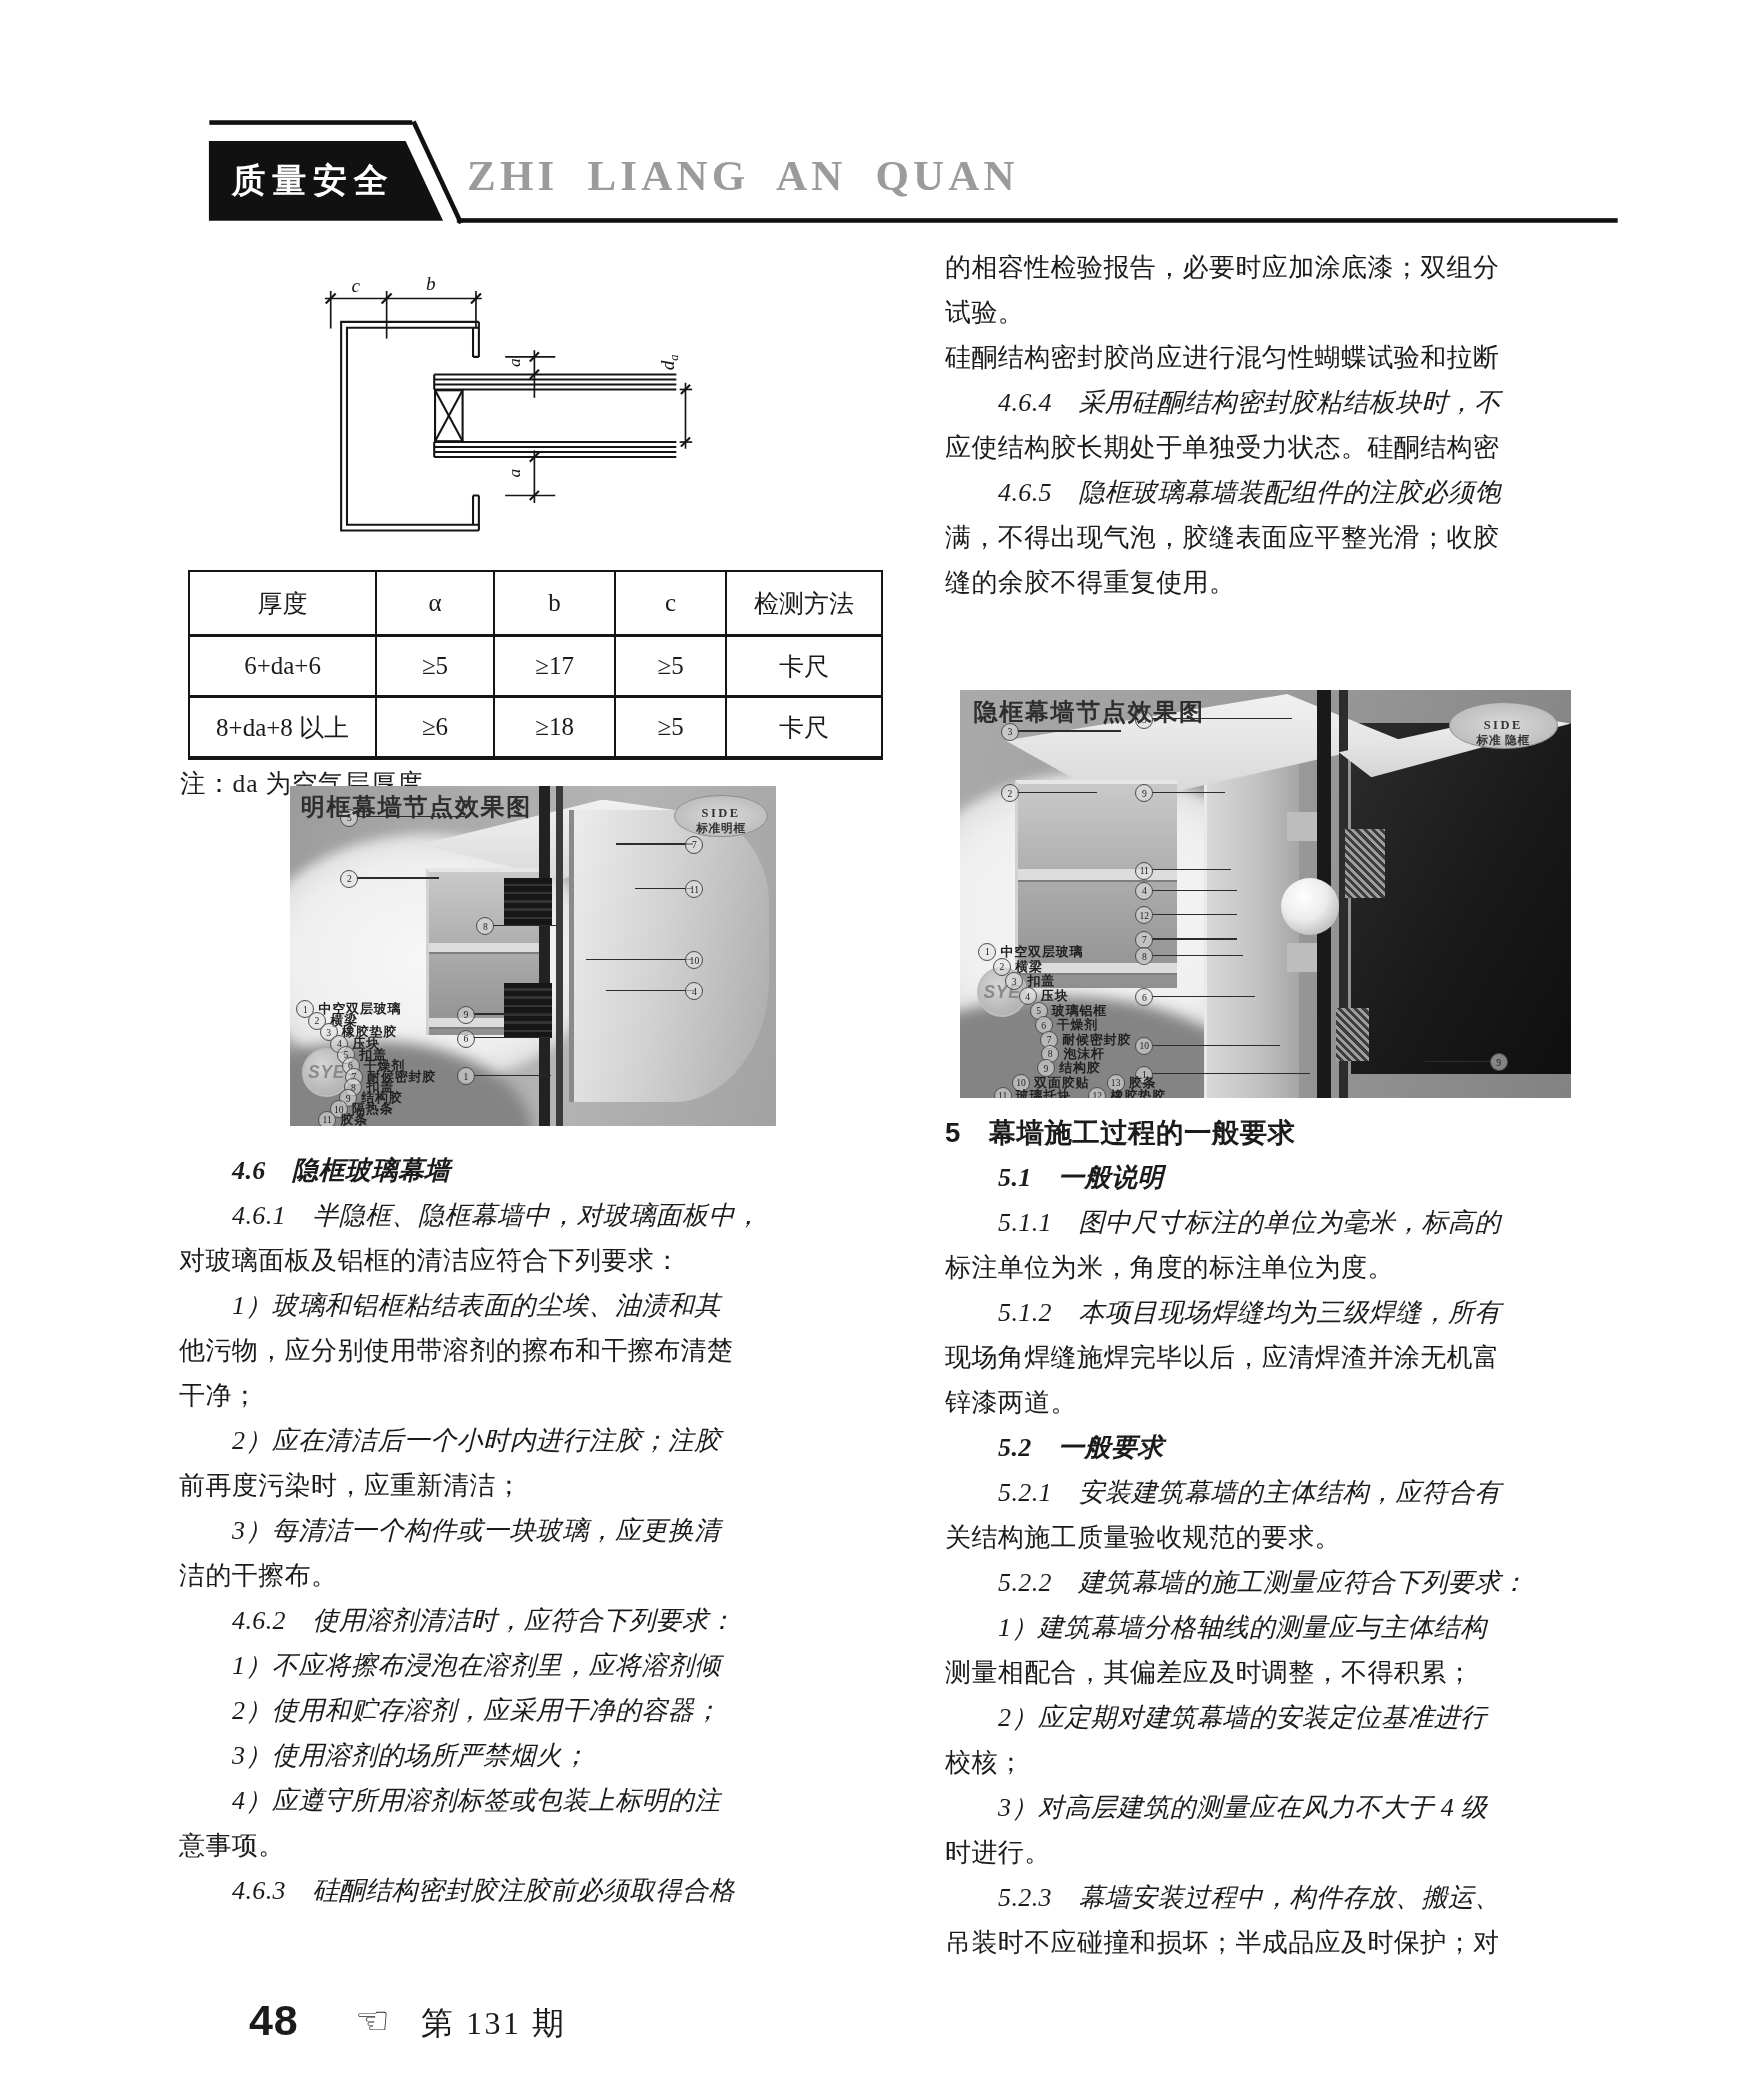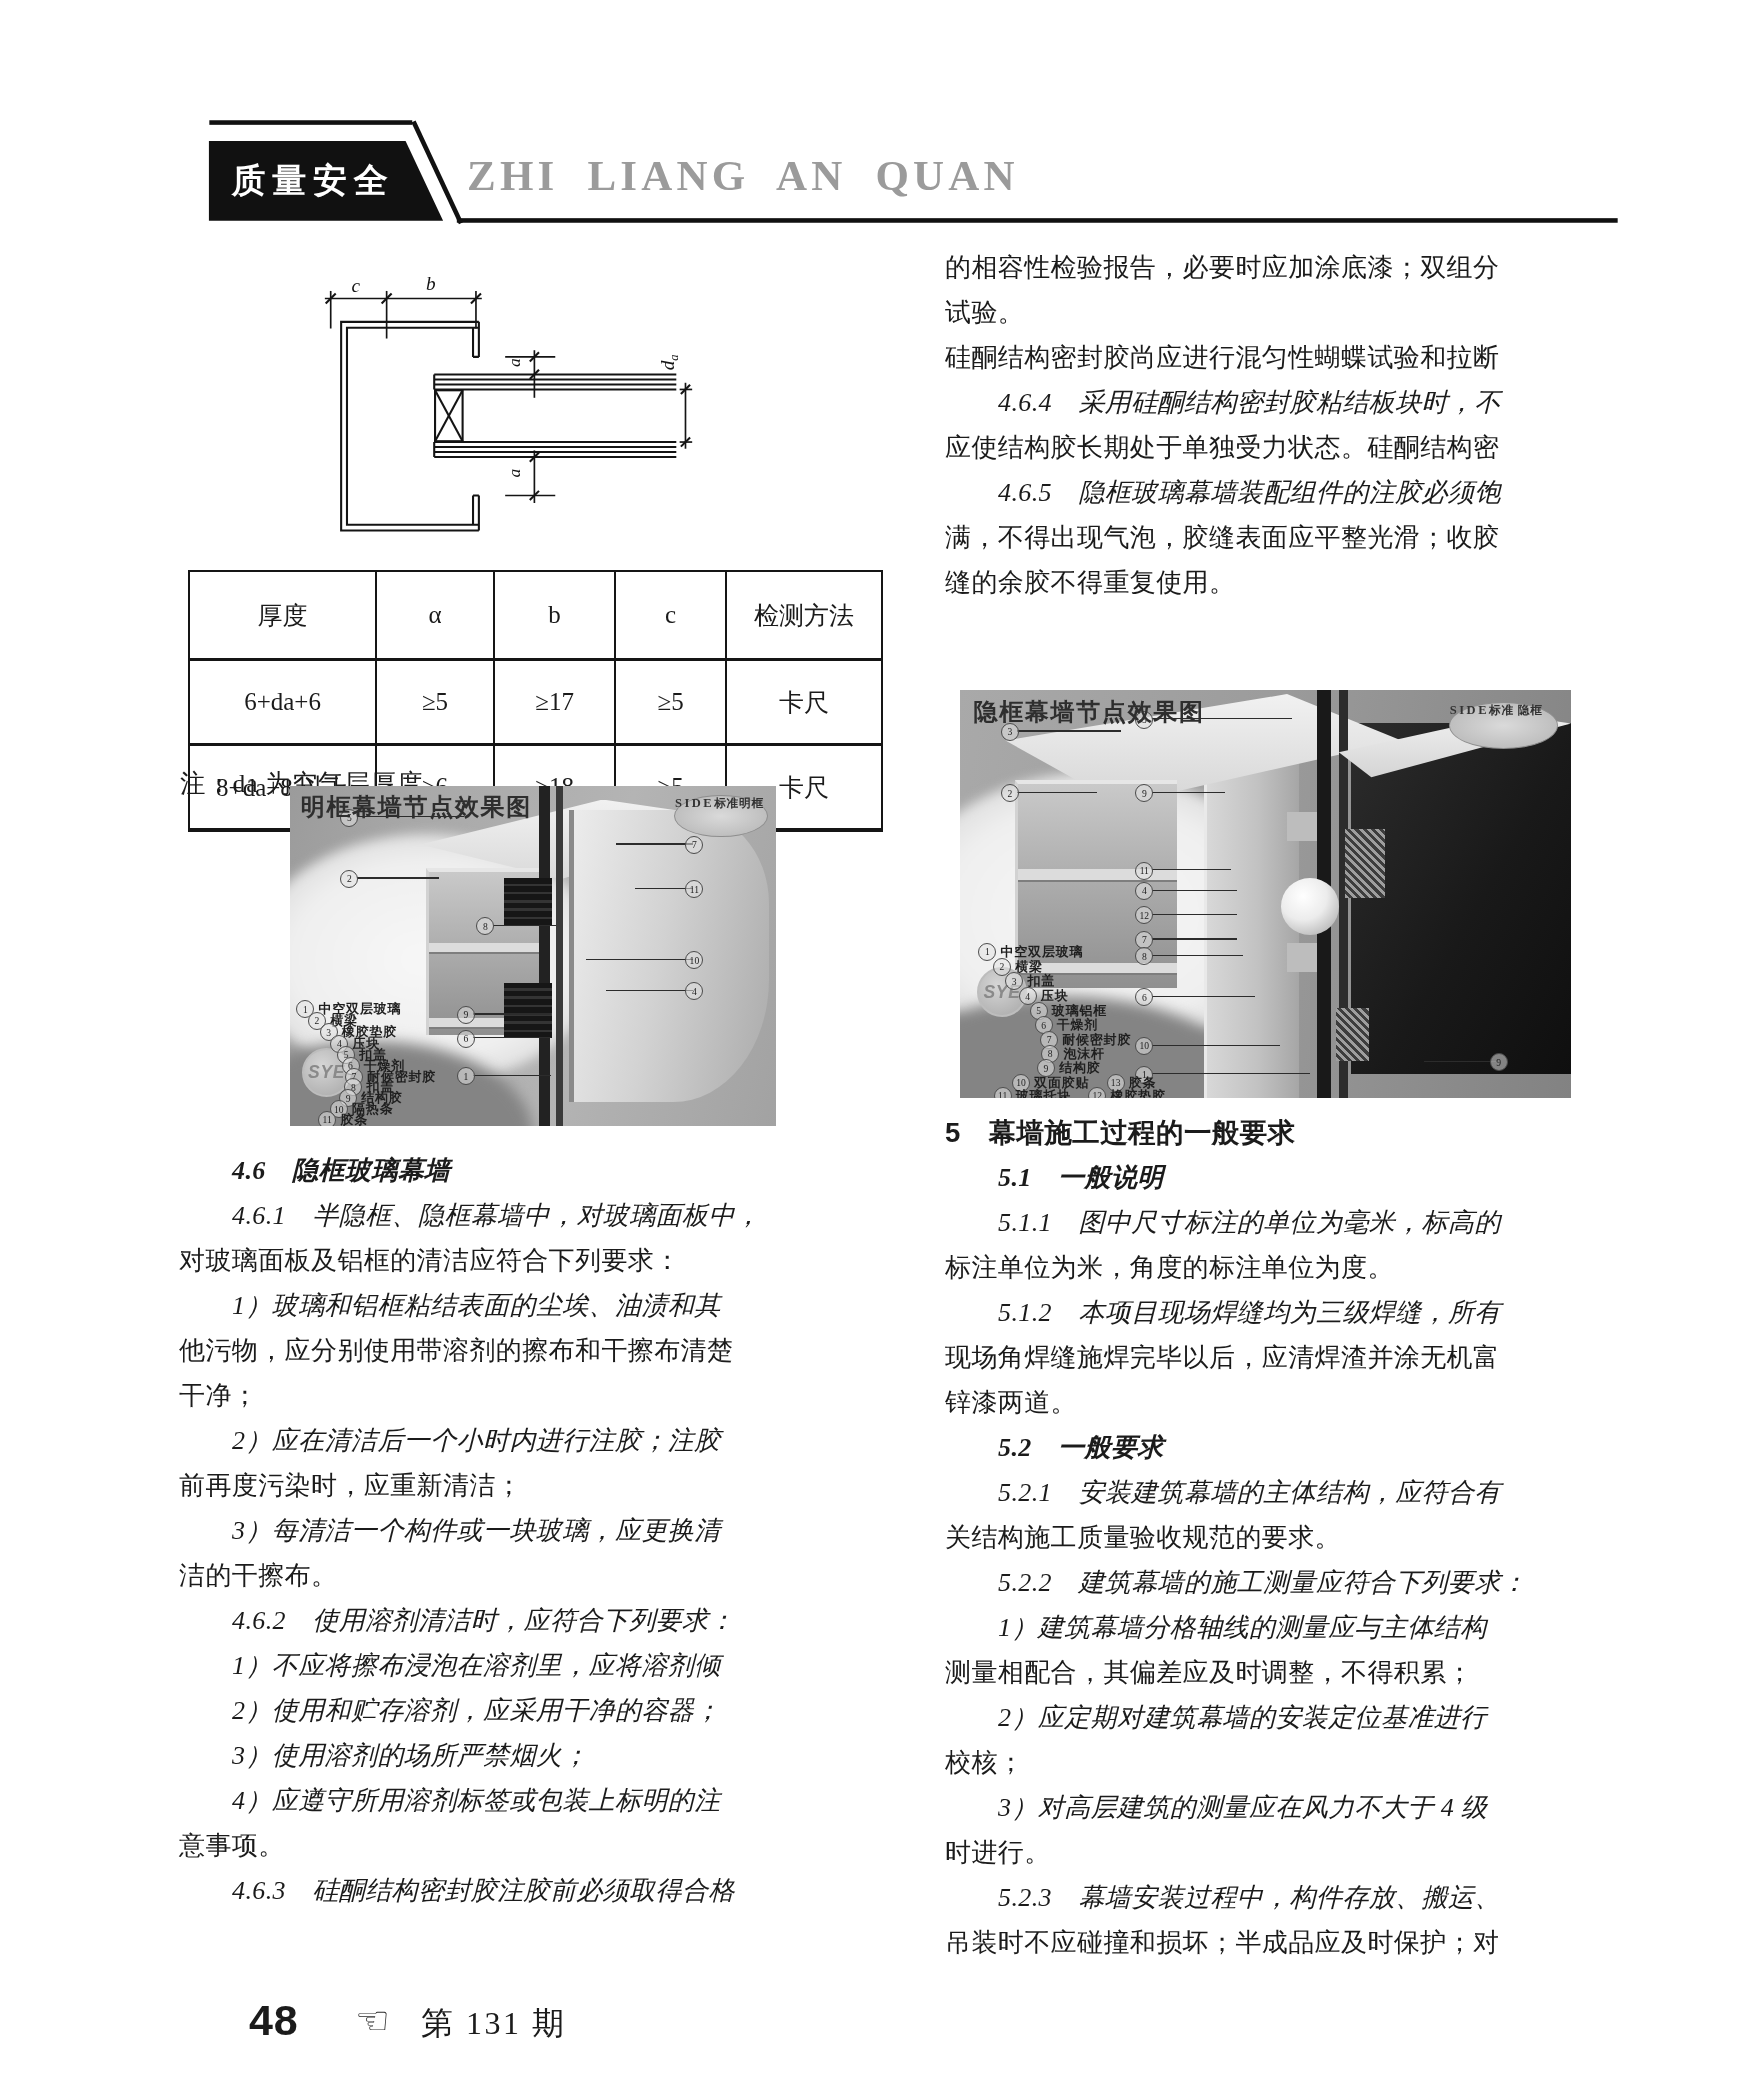--- a/index.html
+++ b/index.html
@@ -15,21 +15,21 @@
             letter-spacing:4.2px;word-spacing:14px;color:#9b9b9b;white-space:nowrap;}
 
   
   .diagram{position:absolute;left:309px;top:275px;}
   .diagram text{font-family:"Liberation Serif","DejaVu Serif",serif;font-style:italic;fill:#141414;}
 
   
   .spec{position:absolute;left:188px;top:570px;width:695px;border-collapse:collapse;
         table-layout:fixed;font-size:25px;text-align:center;}
   .spec th,.spec td{border-left:2.1px solid #151515;border-right:2.1px solid #151515;
-        font-weight:400;padding:12px;vertical-align:middle;}
+        font-weight:400;padding:0;vertical-align:middle;}
   .spec thead th{border-top:2.5px solid #151515;border-bottom:3.8px solid #151515;height:62px;}
   .spec tbody tr:first-child td{border-bottom:3.8px solid #151515;height:58px;}
   .spec tbody tr:last-child td{border-bottom:4.6px solid #151515;height:58px;}
   .tnote{position:absolute;left:180px;top:766px;font-size:25.5px;letter-spacing:0.8px;}
 
   
   .col{position:absolute;width:710px;}
   .tl{height:45px;line-height:45px;font-size:26px;letter-spacing:0.4px;white-space:nowrap;}
   .tl.ind{padding-left:53px;font-style:italic;}
   .tl.bold{font-weight:700;}
@@ -47,21 +47,21 @@
   .openbox{background:linear-gradient(180deg,#c9c9c9 0%,#a8a8a8 55%,#8f8f8f 100%);
            border-top:4.2px solid #e6e6e6;border-left:3.3px solid #d2d2d2;z-index:6;}
   .shelf{left:0;width:100%;height:5%;background:#dcdcdc;border-bottom:2.5px solid #7e7e7e;}
   .glassbar{top:0;height:100%;z-index:8;}
   .cover{z-index:7;}
   .hw{z-index:9;background:repeating-linear-gradient(0deg,#161616 0 5.8px,#343434 5.8px 8.3px);}
   .sphere{border-radius:50%;background:radial-gradient(circle at 38% 32%,#ffffff 0%,#ececec 45%,#c2c2c2 75%,#9a9a9a 100%);z-index:12;}
   .hatch{background:repeating-linear-gradient(45deg,#9e9e9e 0 2.9px,#3d3d3d 2.9px 5.8px);z-index:9;}
   .badge{z-index:30;border-radius:50%;border:1.7px solid #8e8e8e;
          background:radial-gradient(#dadada,#b3b3b3);text-align:center;color:#333;
-         display:flex;flex-direction:row;justify-content:flex-start;}
+         display:flex;flex-direction:column;justify-content:flex-end;}
   .badge .b1{position:static;font-weight:700;font-size:12.5px;letter-spacing:2.5px;}
   .badge .b2{position:static;font-weight:700;font-size:11.7px;letter-spacing:0.8px;}
   .logo{z-index:30;border-radius:50%;border:2.5px double #bdbdbd;
         background:radial-gradient(circle at 40% 35%,#d6d6d6,#a7a7a7);
         display:flex;align-items:center;justify-content:center;
         font-family:"Liberation Sans","DejaVu Sans",sans-serif;
         font-style:italic;font-weight:700;color:#8a8a8a;font-size:17.5px;letter-spacing:0.8px;}
   .legend-item{z-index:31;white-space:nowrap;font-size:13px;color:#1f1f1f;display:flex;align-items:center;gap:4.2px;}
   .lnum{position:static;display:inline-flex;align-items:center;justify-content:center;
         width:16px;height:16px;border-radius:50%;border:1.3px solid #4c4c4c;font-size:9.6px;

